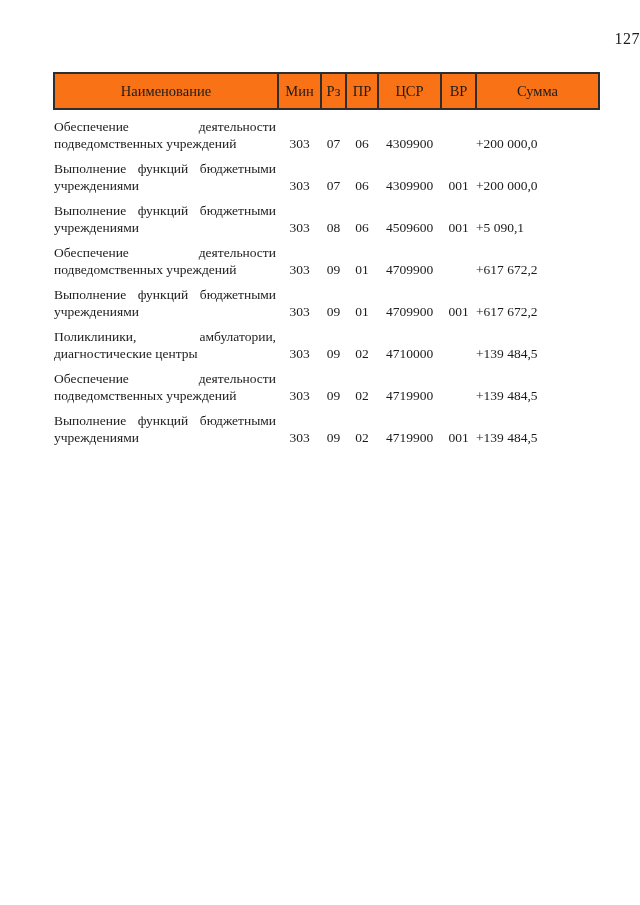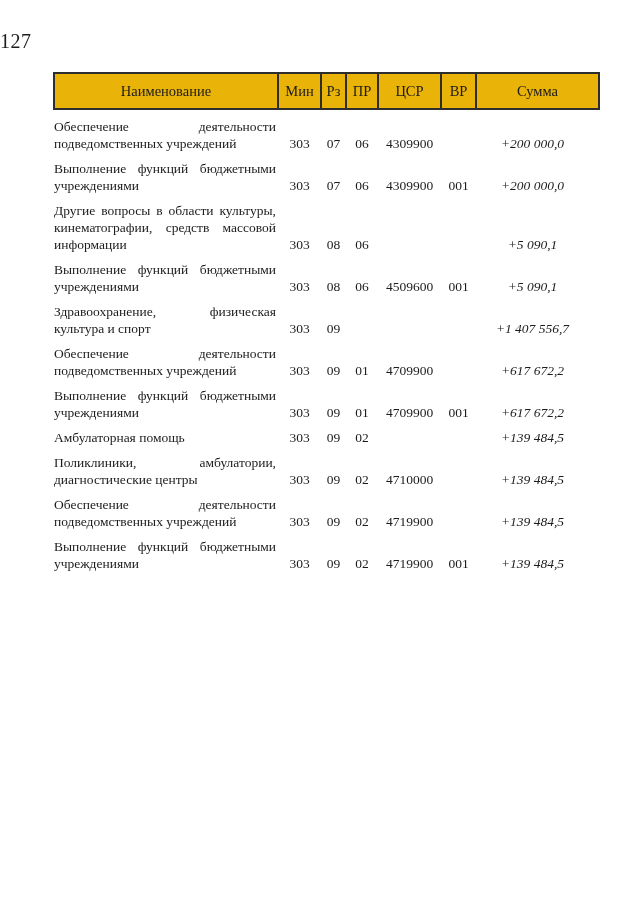--- a/index.html
+++ b/index.html
@@ -14,22 +14,22 @@
     background: #ffffff;
     font-family: "Liberation Serif", serif;
     color: #1c1c1c;
     overflow: hidden;
   }
   .page-number {
     position: absolute;
     top: 30px;
     left: 0;
     right: 0;
-    text-align: left;
-    font-size: 20px;
+    text-align: right;
+    font-size: 16px;
     letter-spacing: 0.5px;
   }
   table.budget {
     position: absolute;
     top: 72px;
     left: 53px;
     width: 545px;
     border-collapse: collapse;
     table-layout: fixed;
     font-size: 13.5px;
@@ -43,43 +43,42 @@
   col.c-sum  { width: 123px; }
 
   thead th {
     border: 2px solid #2e2e2e;
     font-weight: normal;
     font-size: 14.5px;
     height: 34px;
     text-align: center;
     vertical-align: middle;
     padding: 0 2px;
-    background: #eab308;
+    background: #f97316;
   }
 
   tbody td {
     border: none;
     padding: 8px 0 0 0;
     line-height: 17px;
     vertical-align: bottom;
   }
   tbody td.name {
     vertical-align: top;
     text-align: justify;
     padding-right: 2px;
   }
   tbody td.num {
     text-align: center;
     font-variant-numeric: lining-nums;
   }
   tbody td.sum {
-    text-align: center;
+    text-align: left;
     padding-right: 10px;
     white-space: nowrap;
-    font-style: italic;
   }
 </style>
 </head>
 <body>
 
 <div class="page">
 
   <div class="page-number">127</div>
 
   <table class="budget">
@@ -116,72 +115,45 @@
       <tr>
         <td class="name">Выполнение функций бюджетными учреждениями</td>
         <td class="num">303</td>
         <td class="num">07</td>
         <td class="num">06</td>
         <td class="num">4309900</td>
         <td class="num">001</td>
         <td class="sum">+200 000,0</td>
       </tr>
       <tr>
-        <td class="name">Другие вопросы в области культуры, кинематографии, средств массовой информации</td>
-        <td class="num">303</td>
-        <td class="num">08</td>
-        <td class="num">06</td>
-        <td class="num"></td>
-        <td class="num"></td>
-        <td class="sum">+5 090,1</td>
-      </tr>
-      <tr>
         <td class="name">Выполнение функций бюджетными учреждениями</td>
         <td class="num">303</td>
         <td class="num">08</td>
         <td class="num">06</td>
         <td class="num">4509600</td>
         <td class="num">001</td>
         <td class="sum">+5 090,1</td>
-      </tr>
-      <tr>
-        <td class="name">Здравоохранение, физическая культура и спорт</td>
-        <td class="num">303</td>
-        <td class="num">09</td>
-        <td class="num"></td>
-        <td class="num"></td>
-        <td class="num"></td>
-        <td class="sum">+1 407 556,7</td>
       </tr>
       <tr>
         <td class="name">Обеспечение деятельности подведомственных учреждений</td>
         <td class="num">303</td>
         <td class="num">09</td>
         <td class="num">01</td>
         <td class="num">4709900</td>
         <td class="num"></td>
         <td class="sum">+617 672,2</td>
       </tr>
       <tr>
         <td class="name">Выполнение функций бюджетными учреждениями</td>
         <td class="num">303</td>
         <td class="num">09</td>
         <td class="num">01</td>
         <td class="num">4709900</td>
         <td class="num">001</td>
         <td class="sum">+617 672,2</td>
-      </tr>
-      <tr>
-        <td class="name">Амбулаторная помощь</td>
-        <td class="num">303</td>
-        <td class="num">09</td>
-        <td class="num">02</td>
-        <td class="num"></td>
-        <td class="num"></td>
-        <td class="sum">+139 484,5</td>
       </tr>
       <tr>
         <td class="name">Поликлиники, амбулатории, диагностические центры</td>
         <td class="num">303</td>
         <td class="num">09</td>
         <td class="num">02</td>
         <td class="num">4710000</td>
         <td class="num"></td>
         <td class="sum">+139 484,5</td>
       </tr>

